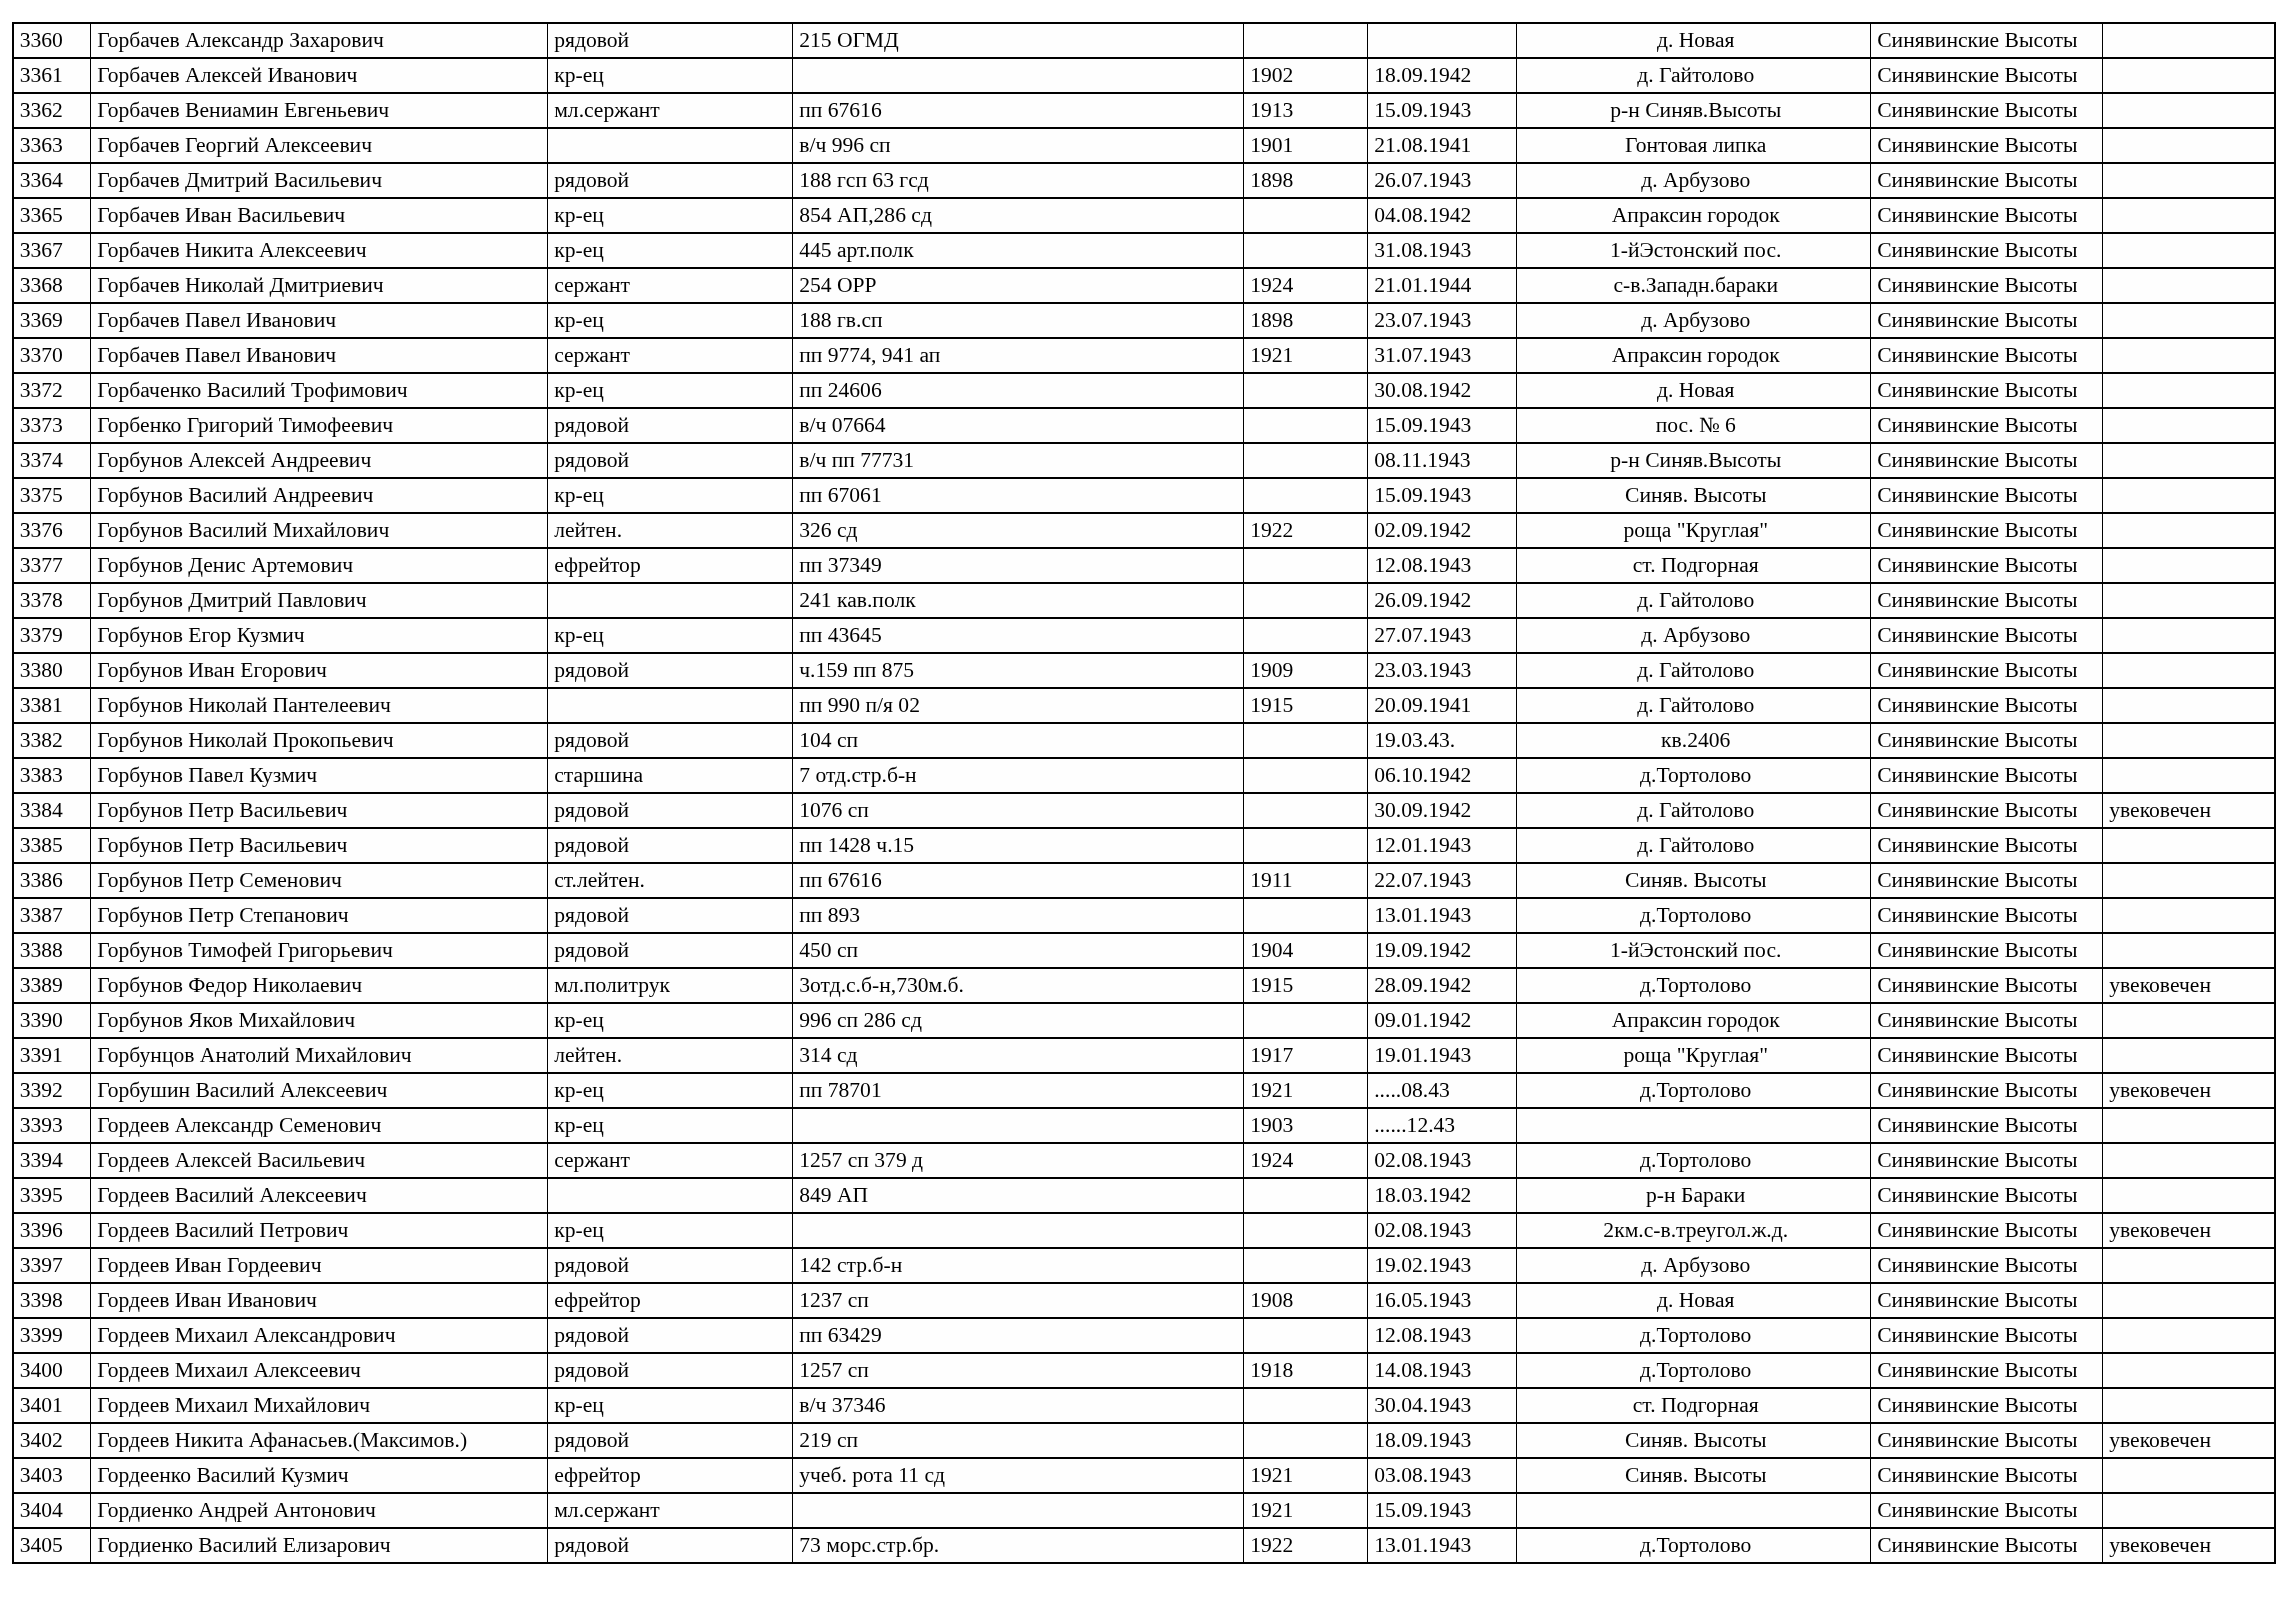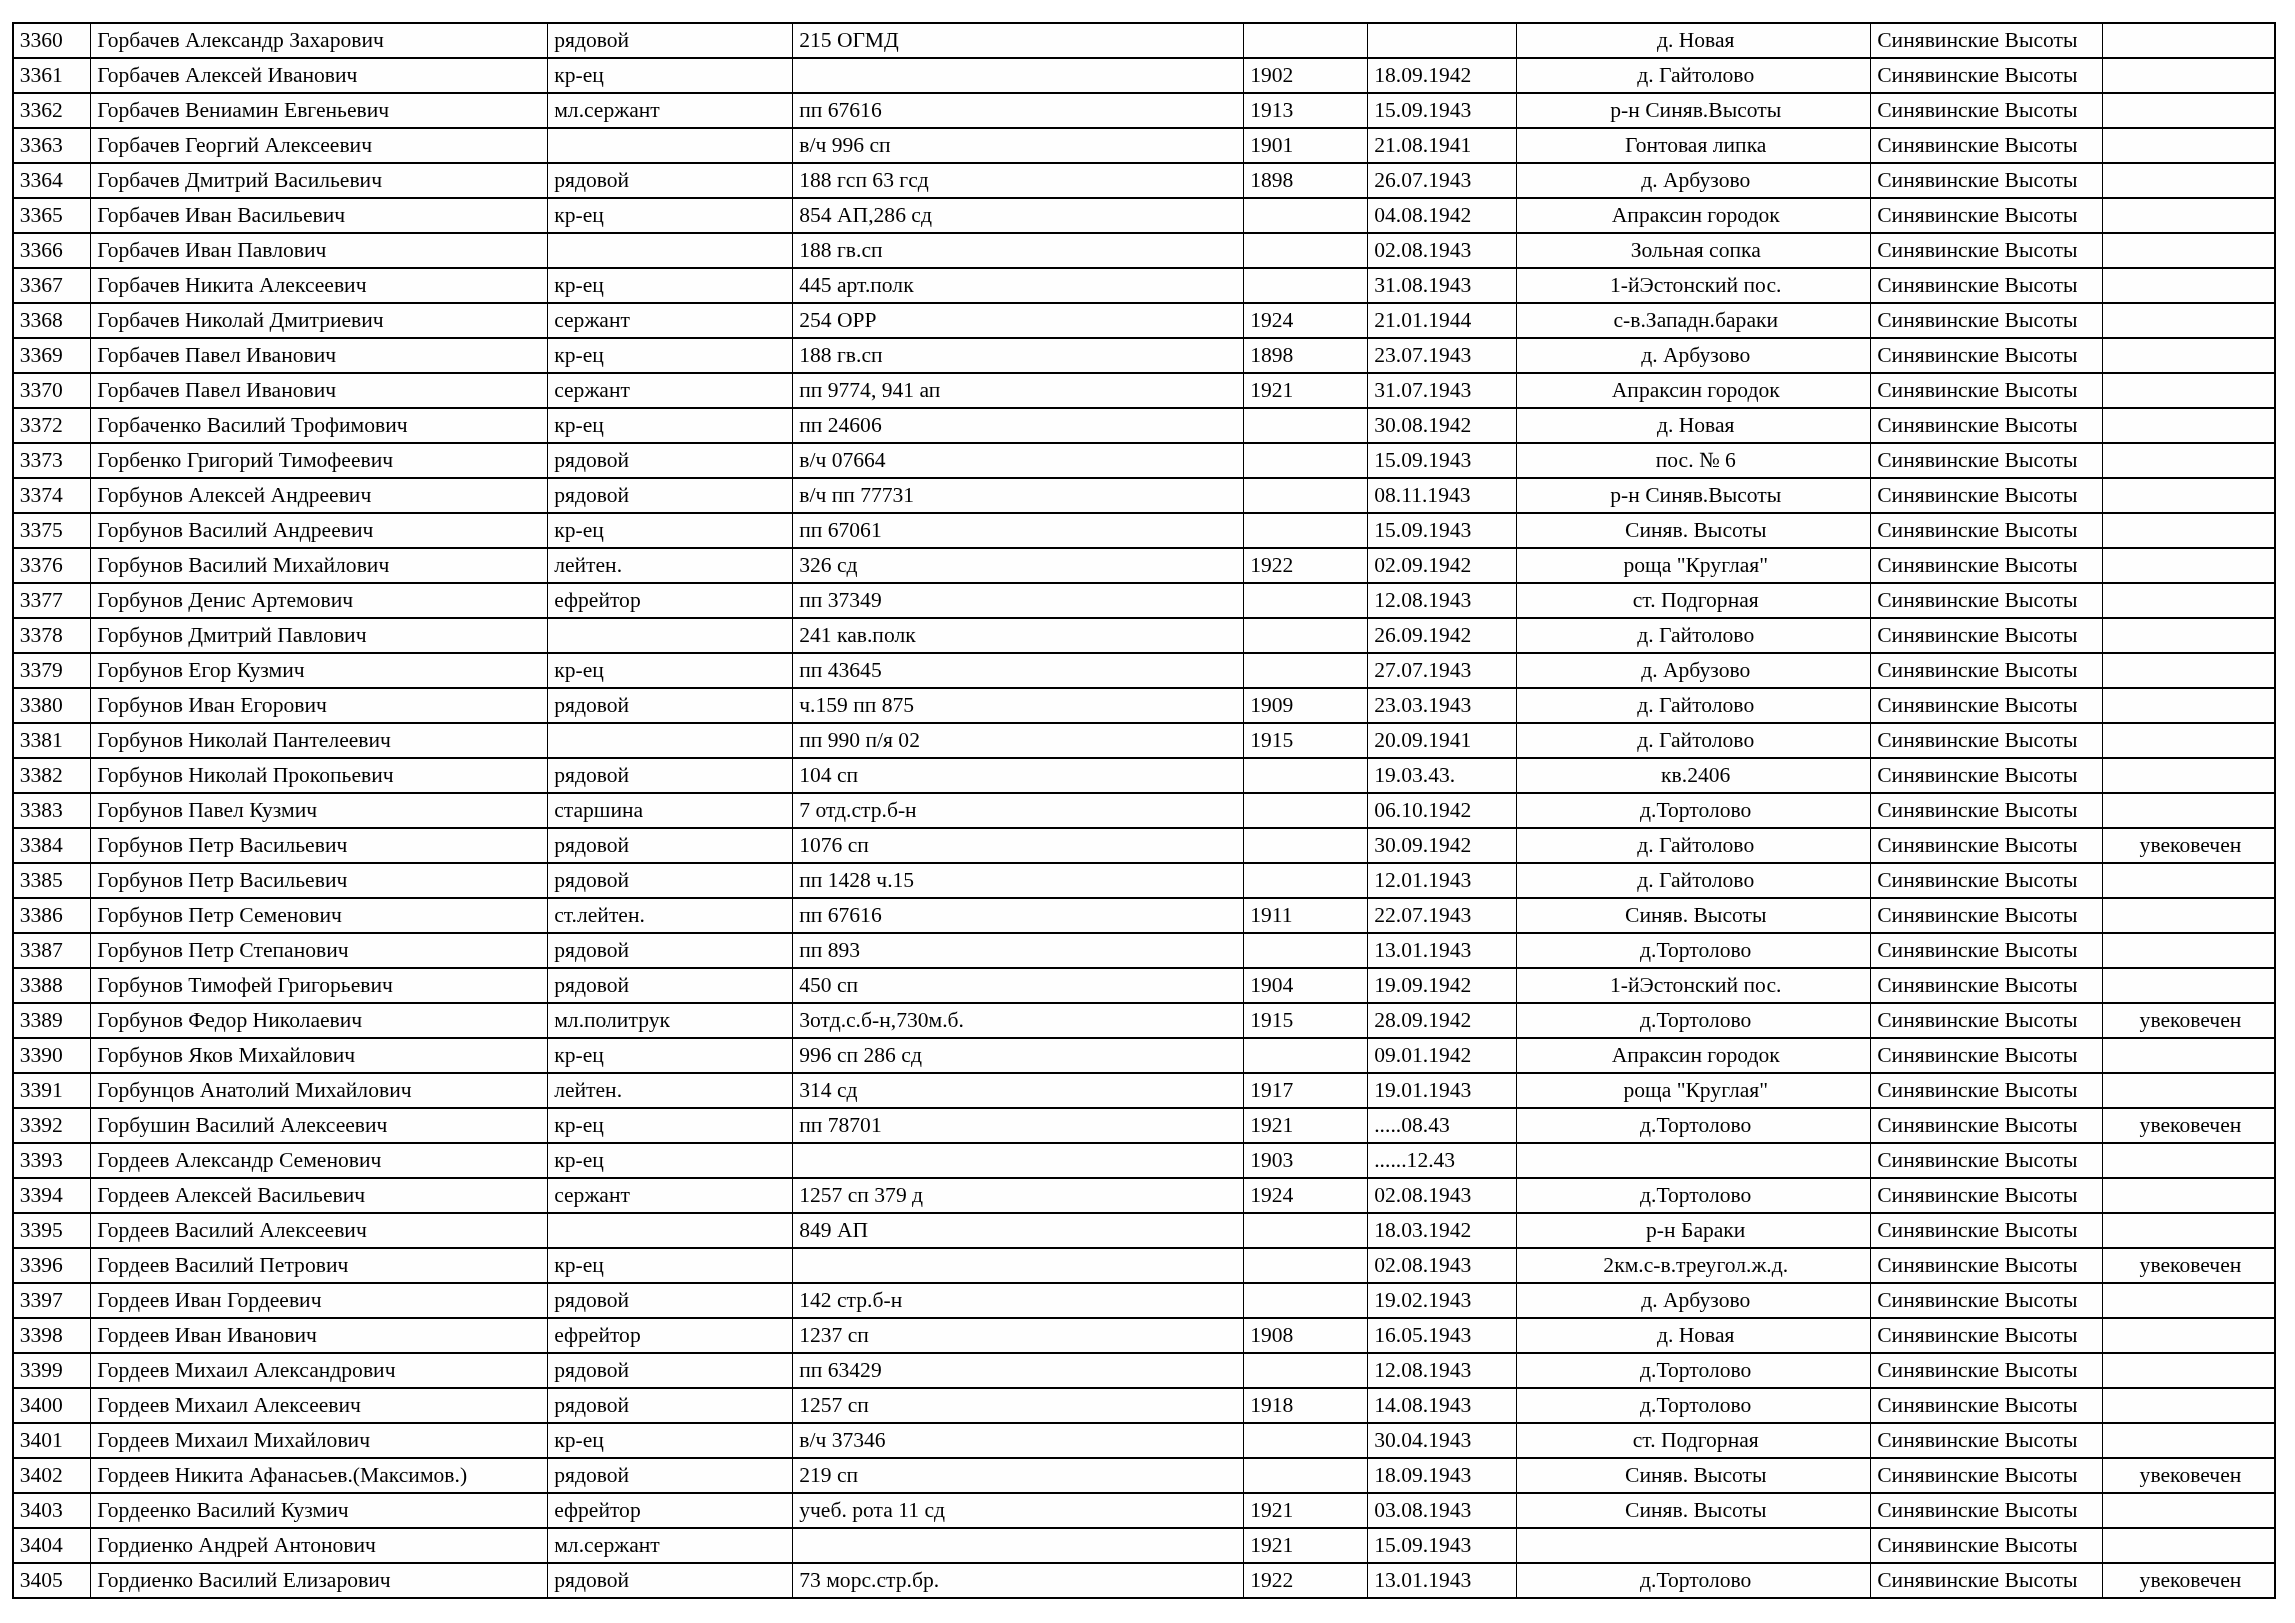--- a/index.html
+++ b/index.html
@@ -46,21 +46,21 @@
   }
   table.roster { border: 2.5px solid #000000; }
   td.c-number   { padding-left: 3.9px; border-radius: 13px;  }
   td.c-name     { padding-left: 6.9px; }
   td.c-rank     { padding-left: 4.9px; }
   td.c-unit     { padding-left: 4.9px; }
   td.c-birth_year { padding-left: 8.8px; }
   td.c-death_date { padding-left: 6.9px; margin-left: 47px; }
   td.c-death_place { padding-left: 5.9px; text-align: center; }
   td.c-memorial { padding-left: 7.9px; }
-  td.c-note     { padding-left: 3.9px; text-align: center;  }
+  td.c-note     { padding-left: 3.9px;  }
 </style>
 </head>
 <body>
 
 <div class="page">
   <table class="roster">
     <colgroup>
       <col style="width:78px">
       <col style="width:457px">
       <col style="width:245px">
@@ -132,31 +132,20 @@
           <td class="c-name">Горбачев Иван Васильевич</td>
           <td class="c-rank">кр-ец</td>
           <td class="c-unit">854 АП,286 сд</td>
           <td class="c-birth_year"></td>
           <td class="c-death_date">04.08.1942</td>
           <td class="c-death_place">Апраксин городок</td>
           <td class="c-memorial">Синявинские Высоты</td>
           <td class="c-note"></td>
         </tr>
         <tr>
-          <td class="c-number">3366</td>
-          <td class="c-name">Горбачев Иван Павлович</td>
-          <td class="c-rank"></td>
-          <td class="c-unit">188 гв.сп</td>
-          <td class="c-birth_year"></td>
-          <td class="c-death_date">02.08.1943</td>
-          <td class="c-death_place">Зольная сопка</td>
-          <td class="c-memorial">Синявинские Высоты</td>
-          <td class="c-note"></td>
-        </tr>
-        <tr>
           <td class="c-number">3367</td>
           <td class="c-name">Горбачев Никита Алексеевич</td>
           <td class="c-rank">кр-ец</td>
           <td class="c-unit">445 арт.полк</td>
           <td class="c-birth_year"></td>
           <td class="c-death_date">31.08.1943</td>
           <td class="c-death_place">1-йЭстонский пос.</td>
           <td class="c-memorial">Синявинские Высоты</td>
           <td class="c-note"></td>
         </tr>

